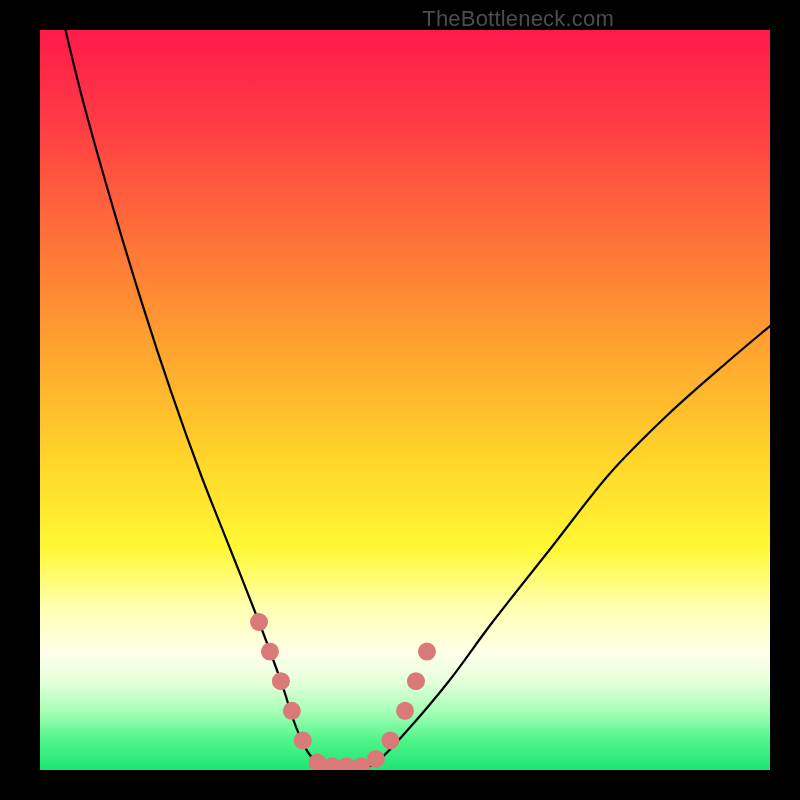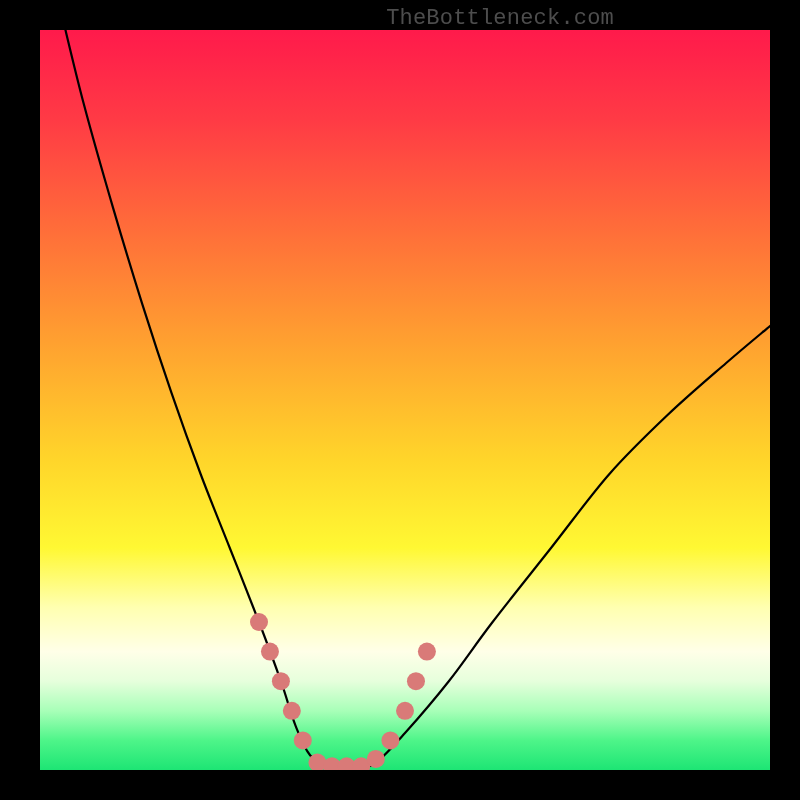--- a/index.html
+++ b/index.html
@@ -9,21 +9,20 @@
     height: 800px;
     overflow: hidden;
     background: #000;
     font-family: Arial, Helvetica, sans-serif;
   }
   .frame {
     position: relative;
     width: 636px;
     height: 800px;
     background: #000;
-    font-family: Liberation Mono, monospace;
   }
   .plot-area {
     position: absolute;
     left: 40px;
     top: 30px;
     width: 730px;
     height: 740px;
     background: linear-gradient(to bottom,
       #ff1a4b 0%,
       #ff3a45 12%,

